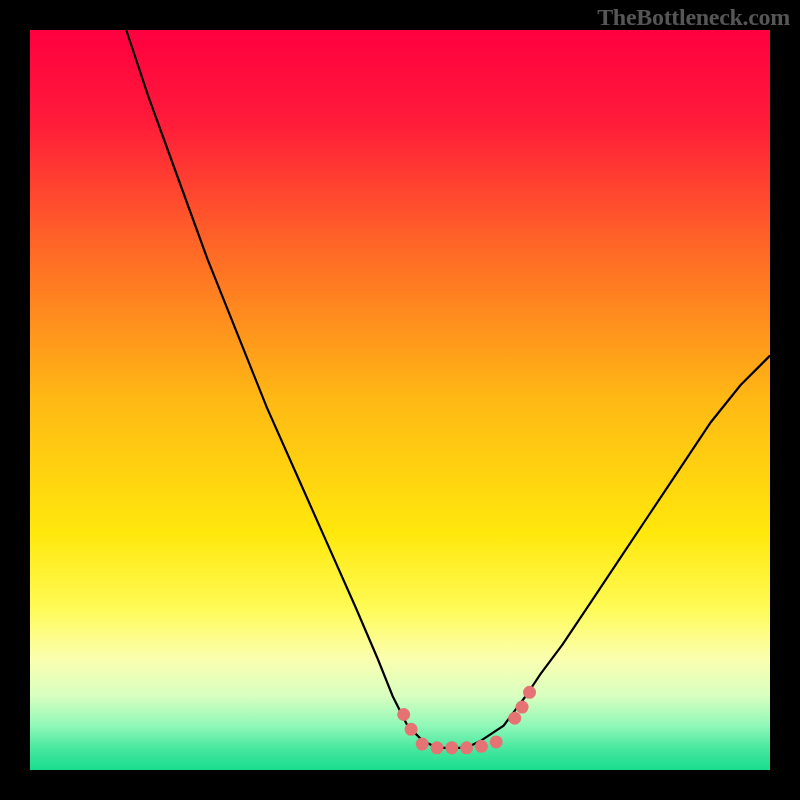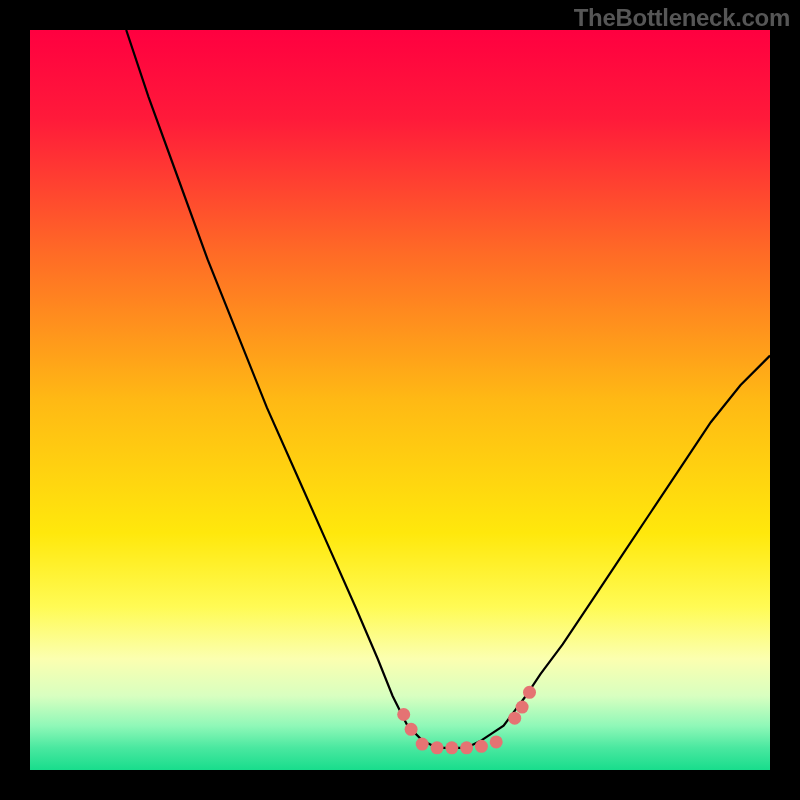--- a/index.html
+++ b/index.html
@@ -21,21 +21,21 @@
     position: absolute;
     top: 30px;
     left: 30px;
     width: 740px;
     height: 740px;
   }
   .watermark {
     position: absolute;
     top: 4px;
     right: 10px;
-    font-family: Liberation Sans, sans-serif;
+    font-family: Liberation Serif, serif;
     font-size: 24px;
     font-weight: 600;
     color: #565656;
     letter-spacing: -0.3px;
   }
 </style>
 </head>
 <body>
 
 <div class="frame">

